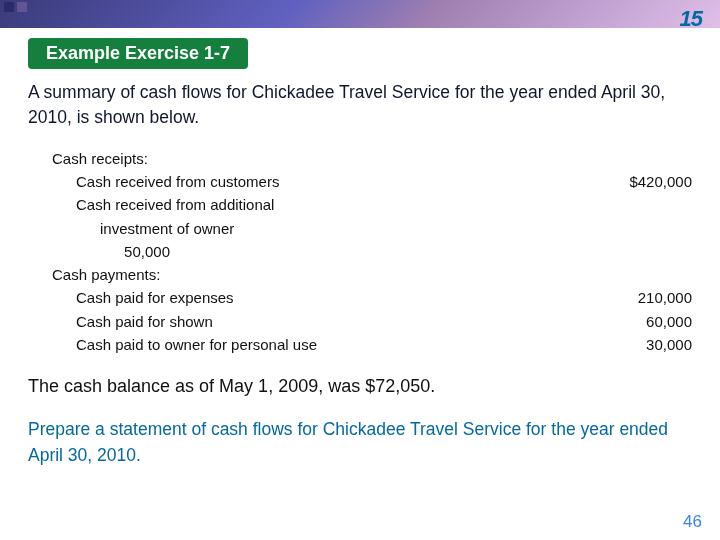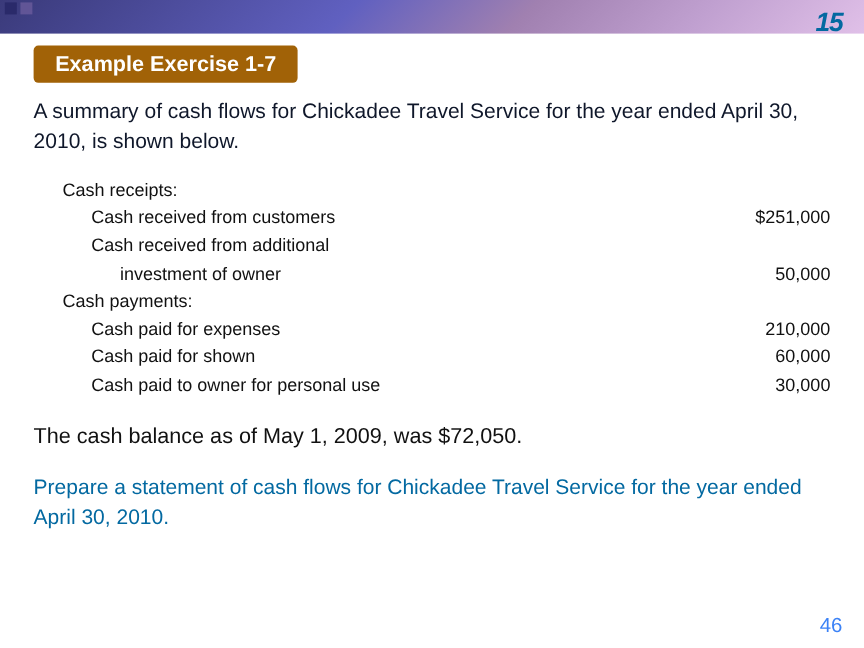--- a/index.html
+++ b/index.html
@@ -37,21 +37,21 @@
       font-weight: bold;
       font-style: italic;
       letter-spacing: -1px;
     }
 
     
     .exercise-label {
       position: absolute;
       top: 38px;
       left: 28px;
-      background: #a16207;
+      background: #15803d;
       color: #ffffff;
       padding: 5px 18px;
       font-size: 18px;
       font-weight: bold;
       border-radius: 4px;
     }
 
     
     .main-content {
       position: absolute;
@@ -86,20 +86,21 @@
       align-items: baseline;
     }
 
     .indent1 {
       margin-left: 24px;
       align-items: center;
     }
 
     .indent2 {
       margin-left: 48px;
+      flex-direction: column;
     }
 
     .row-label {
       flex: 1;
     }
 
     .row-amount {
       min-width: 70px;
       text-align: right;
     }
@@ -160,21 +161,21 @@
 <div class="main-content">
 
   <div class="intro-text">A summary of cash flows for Chickadee Travel Service for the year ended April 30, 2010, is shown below.</div>
 
   <div class="financial-table">
 
     <div class="section-header">Cash receipts:</div>
 
     <div class="table-row indent1">
       <span class="row-label">Cash received from customers</span>
-      <span class="row-amount">$251,000</span>
+      <span class="row-amount">$420,000</span>
     </div>
 
     <div class="table-row indent1">
       <span class="row-label">Cash received from additional</span>
       <span class="row-amount"></span>
     </div>
     <div class="table-row indent2">
       <span class="row-label">investment of owner</span>
       <span class="row-amount">50,000</span>
     </div>

